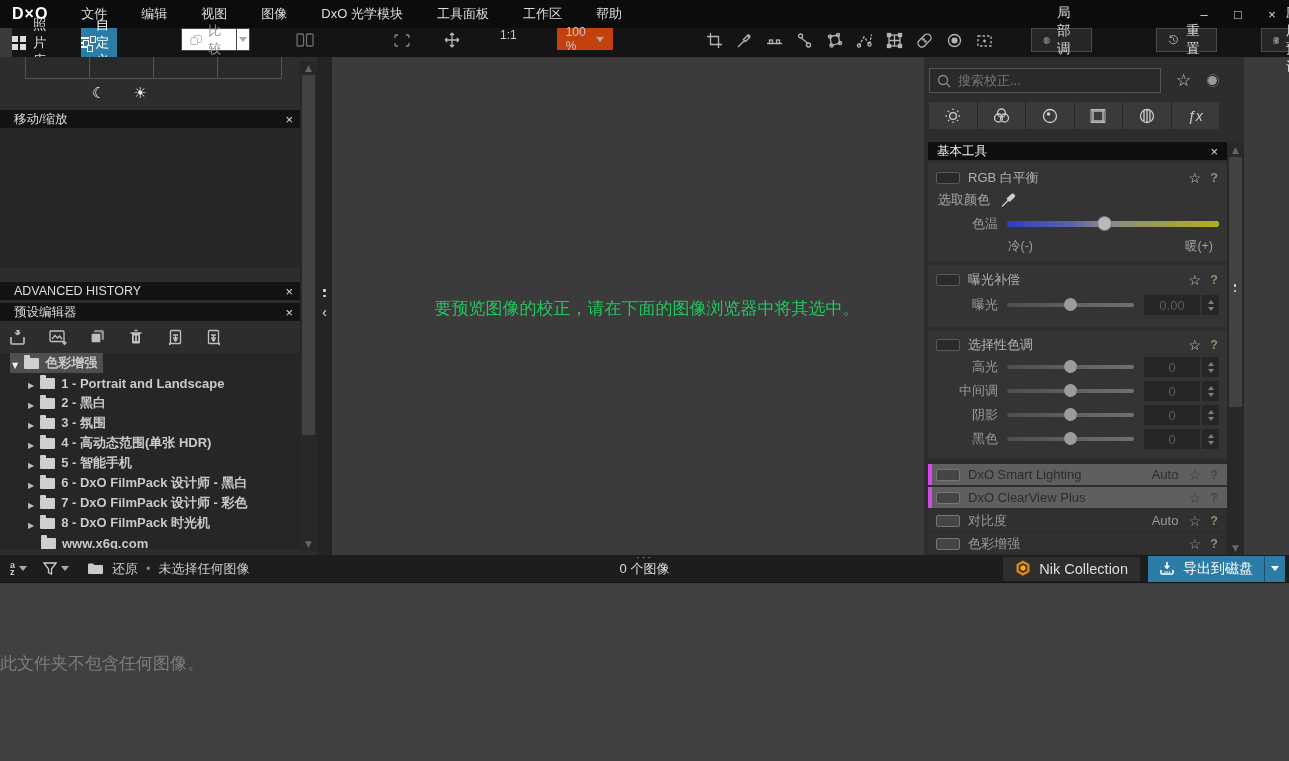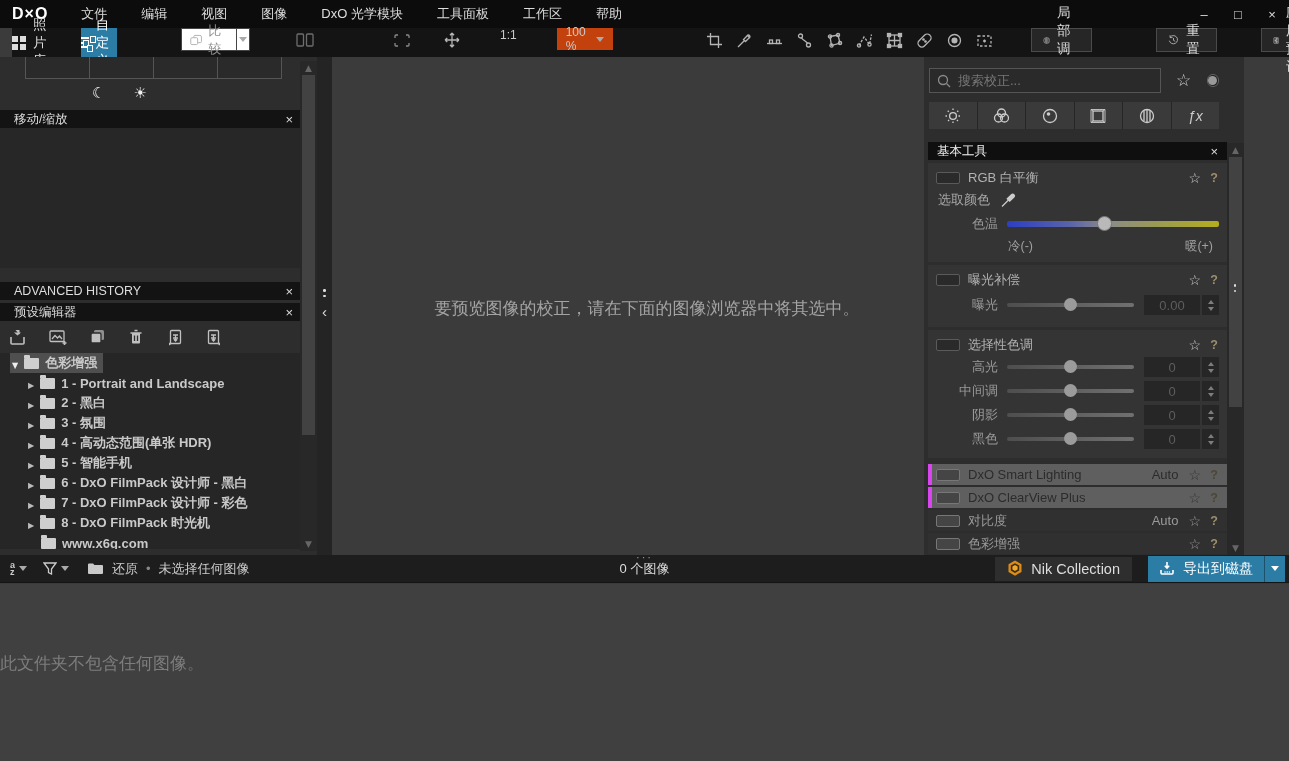--- a/index.html
+++ b/index.html
@@ -66,21 +66,21 @@
   .left-rail { left:300px; top:4px; height:490px; }
   .left-rail .vthumb { height:360px; }
   .splitter { position:absolute; top:0; height:498px; background:#242424; display:flex; flex-direction:column; align-items:center; }
   .left-split { left:317px; width:15px; }
   .dots { display:flex; flex-direction:column; gap:3px; margin-top:232px; }
   .dots i { width:2.5px; height:2.5px; background:#ddd; border-radius:50%; }
   .collapse-arrow { color:#ddd; font-size:15px; margin-top:6px; }
 
   
   .viewer { position:absolute; left:332px; top:57px; width:630px; height:498px; background:#3b3b3b; }
-  .viewer-msg { position:absolute; top:240px; width:100%; text-align:center; color:#a3a3a3; font-size:17px; }
+  .viewer-msg { position:absolute; top:240px; width:100%; text-align:center; color:#22c55e; font-size:17px; }
   .right-expander { position:absolute; left:962px; top:57px; width:7px; height:498px; background:#303030; }
   .right-expander span { position:absolute; top:238px; left:0; color:#ddd; font-size:15px; }
 
   
   .right-panel { position:absolute; left:924px; top:57px; width:320px; height:498px; background:#2d2d2d; overflow:hidden; }
   .search-row { position:absolute; left:5px; top:11px; width:290px; height:25px; display:flex; align-items:center; }
   .search-box { flex:none; width:232px; height:25px; border:1px solid #555; background:#2a2a2a; display:flex; align-items:center; padding:0 7px; gap:7px; }
   .search-box input { background:transparent; border:none; outline:none; color:#aaa; font-size:13px; width:170px; font-family:inherit; }
   .search-box input::placeholder { color:#777; }
   .fav-star { margin-left:15px; color:#ccc; font-size:17px; }
@@ -123,21 +123,21 @@
   .right-rail .vthumb { height:250px; }
   .right-dots { position:absolute; left:306px; top:227px; display:flex; flex-direction:column; gap:3px; align-items:center; width:10px;}
   .right-dots i { width:2.5px; height:2.5px; background:#ddd; border-radius:50%; }
 
   
   .bottombar { position:absolute; left:0; top:555px; width:100%; height:28px; background:#1d1d1d; display:flex; align-items:center; font-size:13px; color:#ccc; border-bottom:1px solid #151515; }
   .bb-left { display:flex; align-items:center; gap:8px; margin-left:10px; }
   .sort-ic { display:flex; flex-direction:column; line-height:7px; font-size:9px; color:#ccc; font-weight:bold; }
   .bb-handle { position:absolute; left:0; top:-4px; width:100%; text-align:center; color:#999; font-size:11px; letter-spacing:2px; }
   .bb-count { position:absolute; left:0; top:0; width:100%; text-align:center; line-height:28px; color:#ddd; }
-  .bb-right { margin-left:auto; display:flex; align-items:center; gap:16px; margin-right:4px; position:relative; }
+  .bb-right { margin-left:auto; display:flex; align-items:center; gap:8px; margin-right:4px; position:relative; }
   .nik-btn { display:flex; align-items:center; gap:8px; height:24px; padding:0 12px; background:#2e2e2e; color:#ddd; font-size:14.5px; }
   .export-btn { display:flex; align-items:center; height:26px; background:#2b7da6; color:#fff; font-size:14px; }
   .export-main { display:flex; align-items:center; gap:8px; padding:0 11px; height:100%; }
   .export-dd { width:21px; height:100%; border-left:1px solid rgba(0,0,0,.35); display:flex; align-items:center; justify-content:center; }
   .export-dd .caret { border-top-color:#fff; }
 
   
   .browser { position:absolute; left:0; top:584px; width:100%; height:177px; background:#404040; }
   .browser-msg { position:absolute; top:68px; width:100%; color:#7d7d7d; font-size:17px; }
 </style>

